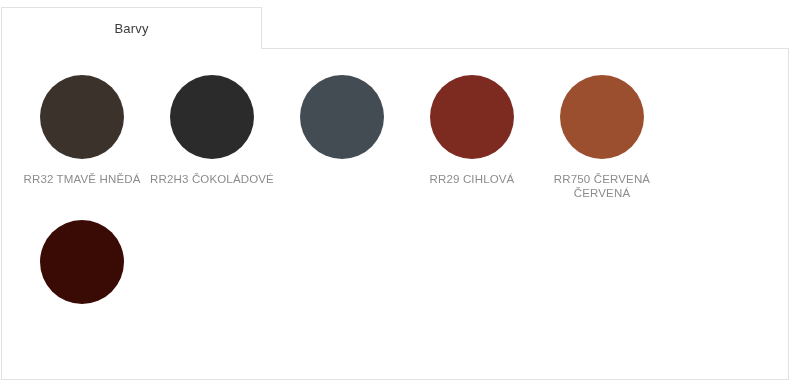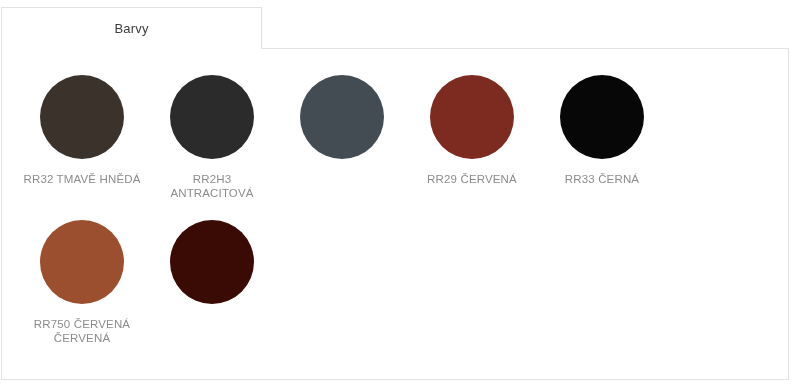--- a/index.html
+++ b/index.html
@@ -140,32 +140,28 @@
     </div>
 
     <div class="panel-body">
       <div class="swatch-grid">
           <div class="swatch">
             <div class="swatch-dot" style="background: rgb(59, 50, 43);"></div>
             <div class="swatch-caption">RR32 TMAVĚ HNĚDÁ</div>
           </div>
           <div class="swatch">
             <div class="swatch-dot" style="background: rgb(43, 43, 44);"></div>
-            <div class="swatch-caption">RR2H3 ANTRACITOVÁ</div>
+            <div class="swatch-caption">RR2H3 ČOKOLÁDOVÉ</div>
           </div>
           <div class="swatch">
             <div class="swatch-dot" style="background: rgb(67, 75, 83);"></div>
           </div>
           <div class="swatch">
             <div class="swatch-dot" style="background: rgb(125, 43, 32);"></div>
-            <div class="swatch-caption">RR29 ČERVENÁ</div>
-          </div>
-          <div class="swatch">
-            <div class="swatch-dot" style="background: rgb(7, 7, 7);"></div>
-            <div class="swatch-caption">RR33 ČERNÁ</div>
+            <div class="swatch-caption">RR29 CIHLOVÁ</div>
           </div>
           <div class="swatch">
             <div class="swatch-dot" style="background: rgb(156, 79, 47);"></div>
             <div class="swatch-caption">RR750 ČERVENÁ ČERVENÁ</div>
           </div>
           <div class="swatch">
             <div class="swatch-dot" style="background: rgb(58, 10, 5);"></div>
           </div>
         </div>
     </div>

